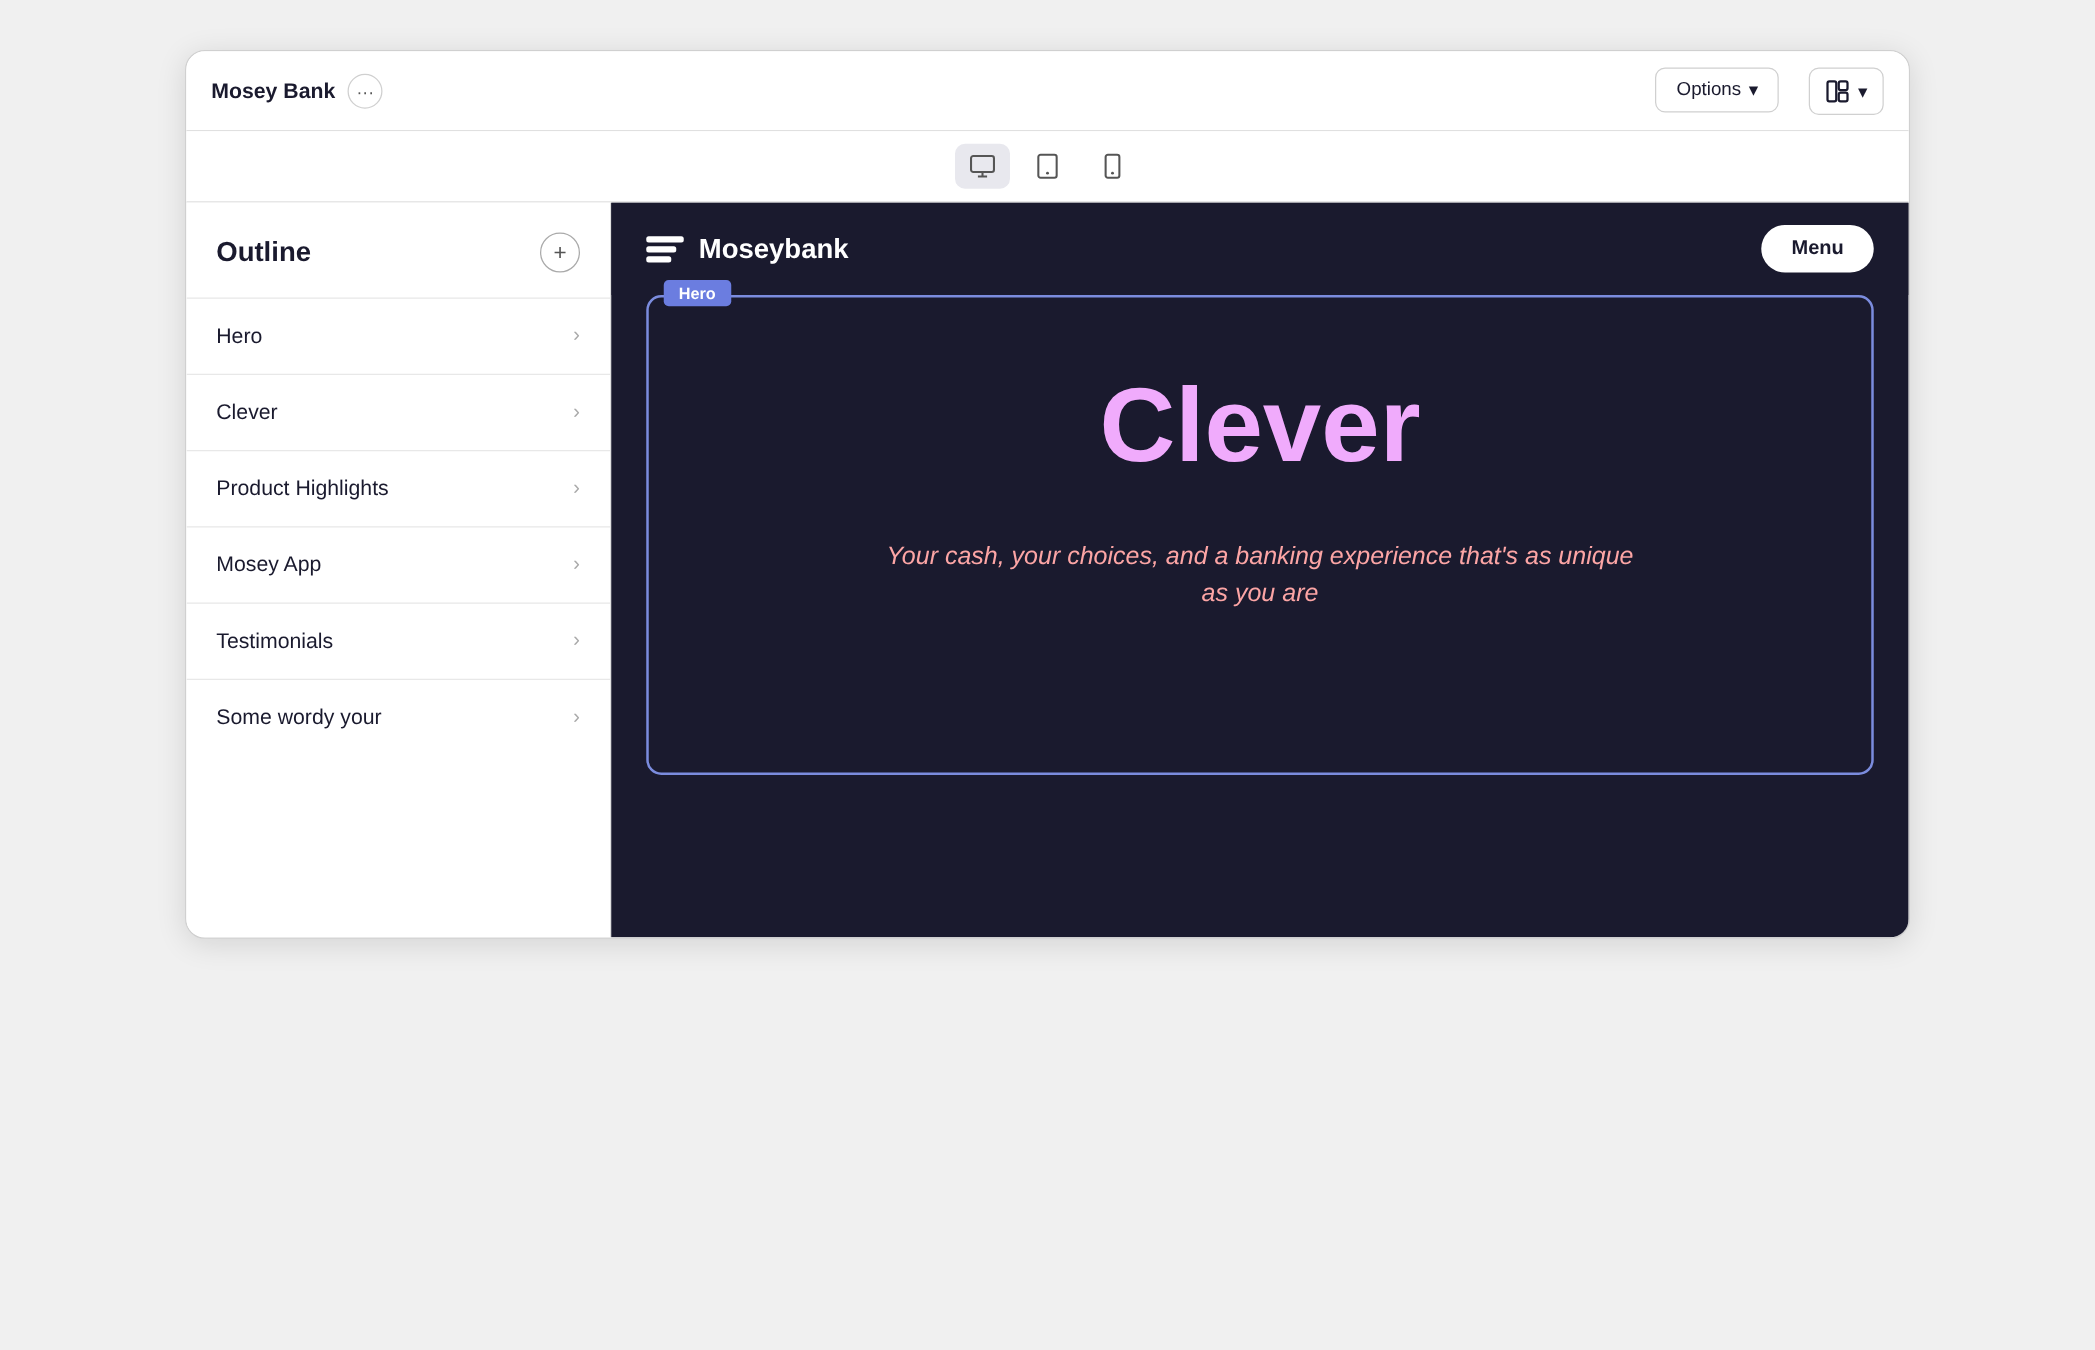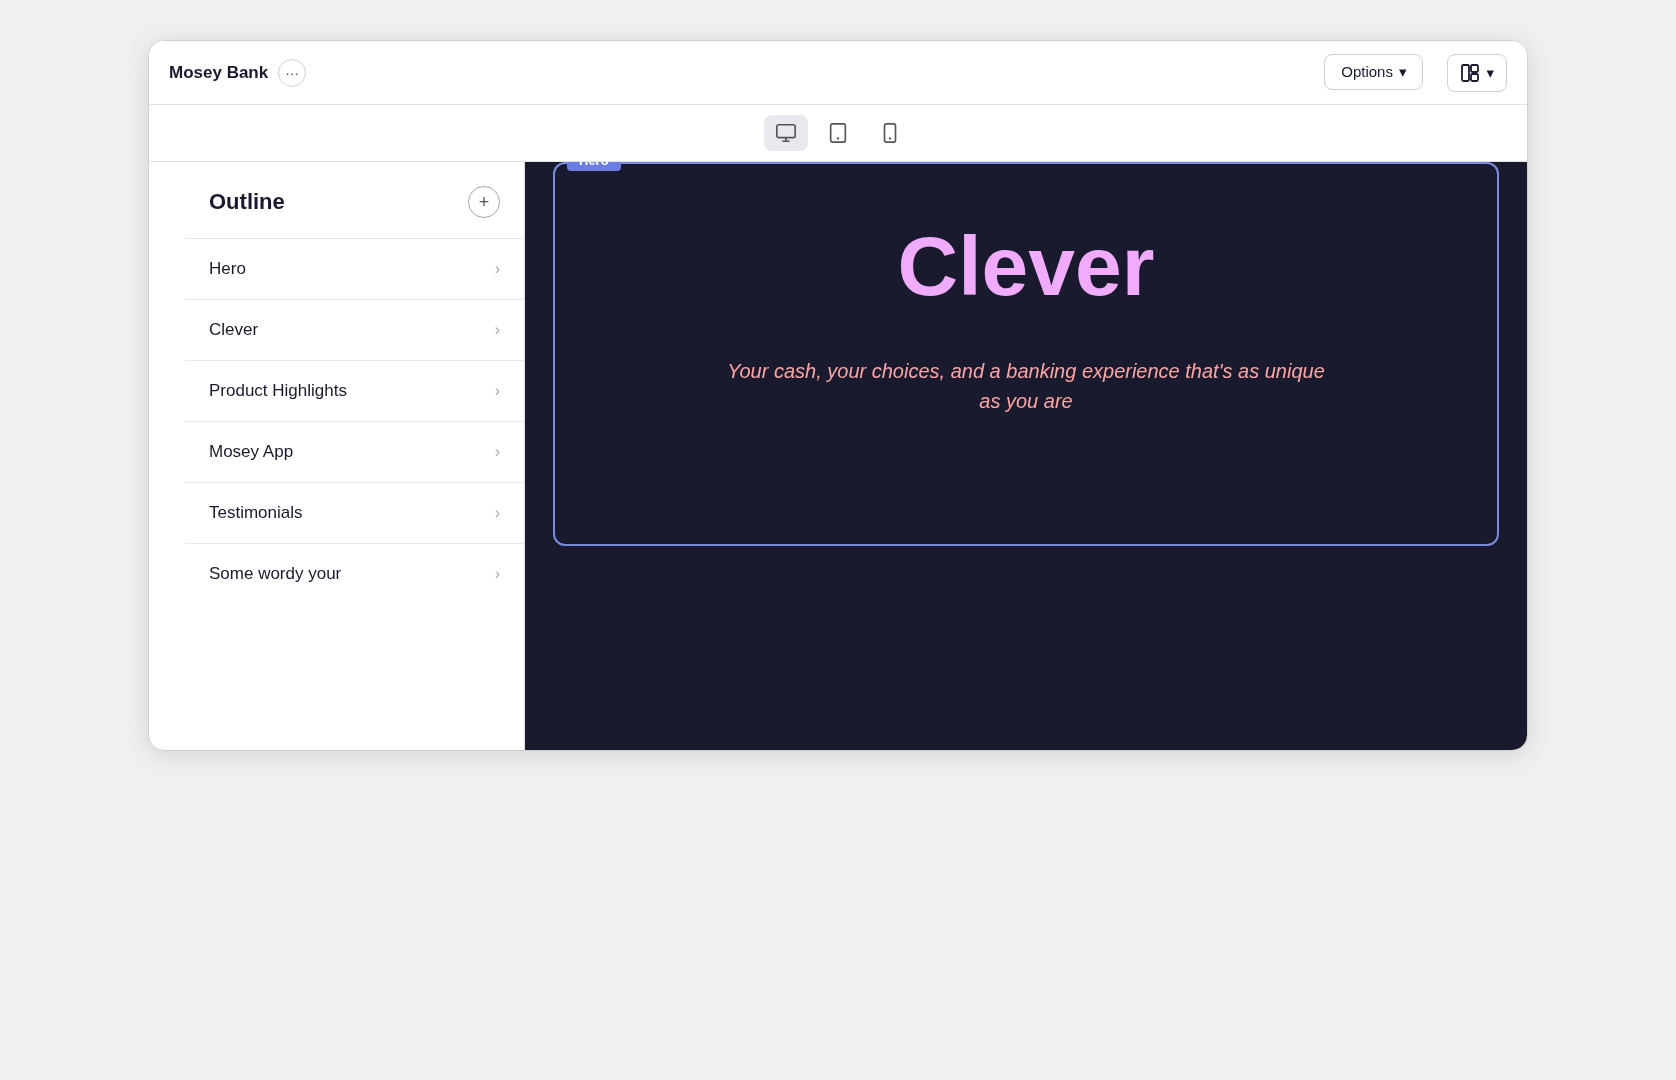--- a/index.html
+++ b/index.html
@@ -134,21 +134,20 @@
 
     
     .sidebar {
       width: 340px;
       flex-shrink: 0;
       border-right: 1px solid #e0e0e0;
       background: #fff;
       display: flex;
       flex-direction: column;
       overflow-y: auto;
-      margin-left: 36px;
     }
 
     .sidebar-header {
       display: flex;
       align-items: center;
       justify-content: space-between;
       padding: 24px 24px 20px;
     }
 
     .sidebar-title {
@@ -401,20 +400,31 @@
         <span class="chevron">›</span>
       </div>
       <div class="sidebar-item">
         <span class="sidebar-item-label">Some wordy your</span>
         <span class="chevron">›</span>
       </div>
     </div>
 
     <div class="preview-area">
 
+      <div class="preview-navbar">
+        <div class="moseybank-logo">
+          <div class="logo-icon">
+            <div class="logo-line"></div>
+            <div class="logo-line"></div>
+            <div class="logo-line"></div>
+          </div>
+          <span class="logo-text">Moseybank</span>
+        </div>
+        <button class="menu-btn">Menu</button>
+      </div>
 
       <div class="hero-section">
         <span class="hero-label">Hero</span>
         <h1 class="hero-title">
           <span>Clever</span><br>
         </h1>
         <p class="hero-subtitle">Your cash, your choices, and a banking experience that's as unique as you are</p>
       </div>
 
     </div>

